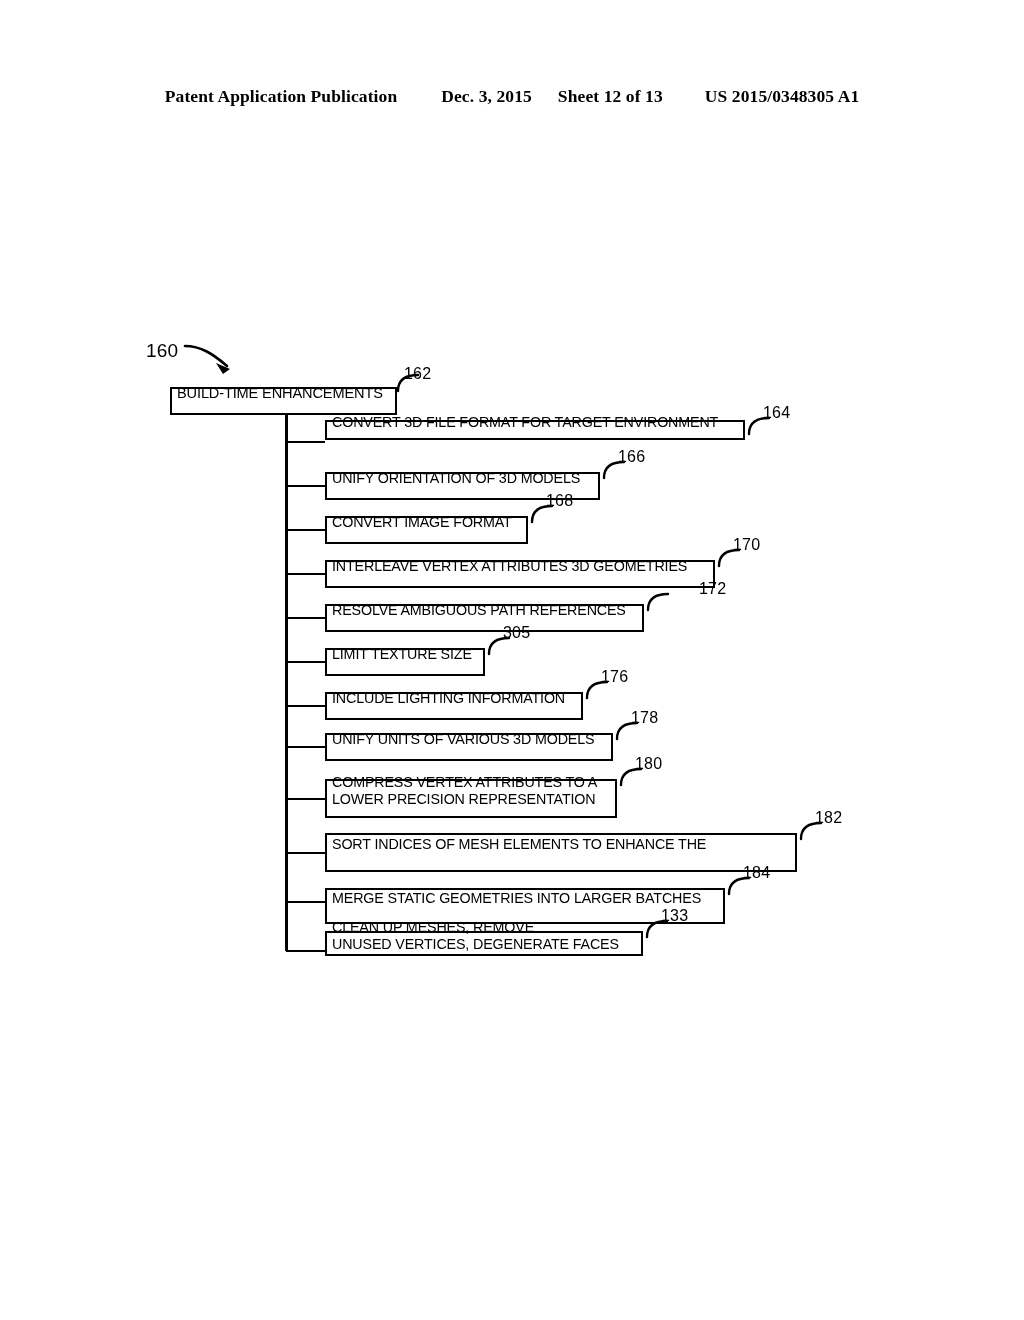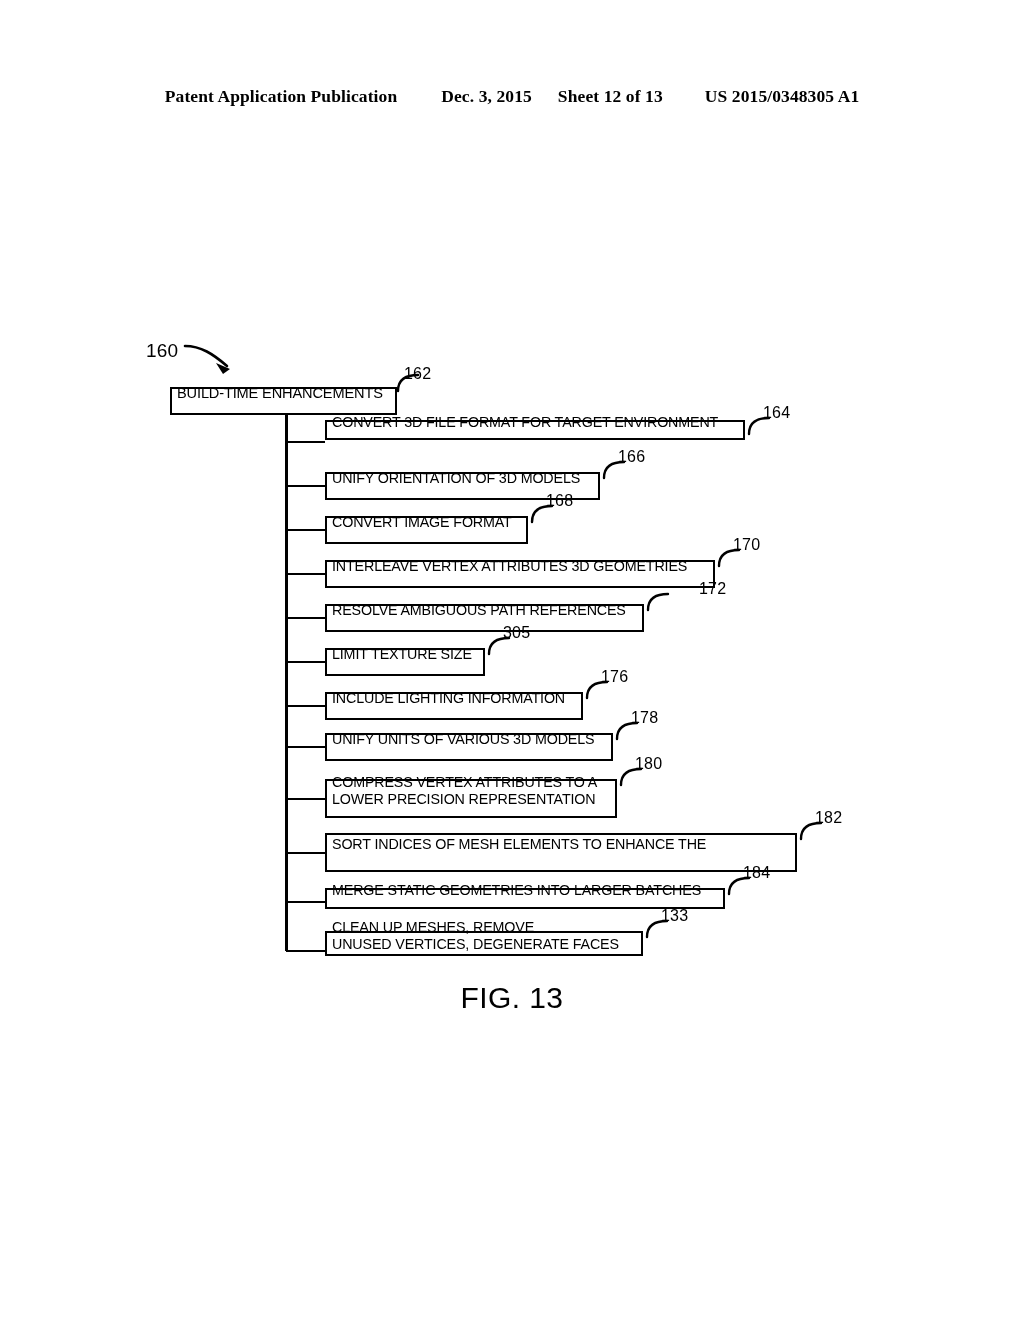--- a/index.html
+++ b/index.html
@@ -260,21 +260,21 @@
       <div class="node child" style="top: 833px; width: 472px; height: 39px; gap: 32px;">
         <span class="line">SORT INDICES OF MESH ELEMENTS TO ENHANCE THE</span>
       </div>
       <span class="leader" style="left: 793px; top: 811px;">
         <svg width="34" height="30" viewBox="0 0 34 30">
           <path d="M8,28 C8,16 16,12 28,12" stroke="#000" stroke-width="2.4" fill="none" stroke-linecap="round"></path>
         </svg>
       </span>
       <span class="ref-num" style="left: 815px; top: 809px;">182</span>
       <div class="stub" style="top: 901px; width: 39px;"></div>
-      <div class="node child" style="top: 888px; width: 400px; height: 21px;">
+      <div class="node child" style="top: 888px; width: 400px; height: 36px;">
         <span class="line">MERGE STATIC GEOMETRIES INTO LARGER BATCHES</span>
       </div>
       <span class="leader" style="left: 721px; top: 866px;">
         <svg width="34" height="30" viewBox="0 0 34 30">
           <path d="M8,28 C8,16 16,12 28,12" stroke="#000" stroke-width="2.4" fill="none" stroke-linecap="round"></path>
         </svg>
       </span>
       <span class="ref-num" style="left: 743px; top: 864px;">184</span>
       <div class="stub" style="top: 949.5px; width: 39px;"></div>
       <div class="node child" style="top: 931px; width: 318px; height: 25px;">
@@ -282,14 +282,13 @@
         <span class="line">UNUSED VERTICES, DEGENERATE FACES</span>
       </div>
       <span class="leader" style="left: 639px; top: 909px;">
         <svg width="34" height="30" viewBox="0 0 34 30">
           <path d="M8,28 C8,16 16,12 28,12" stroke="#000" stroke-width="2.4" fill="none" stroke-linecap="round"></path>
         </svg>
       </span>
       <span class="ref-num" style="left: 661px; top: 907px;">133</span>
     </div>
 
-  <div class="fig-caption">FIG. 13</div>
 </div>
 
 </body></html>

